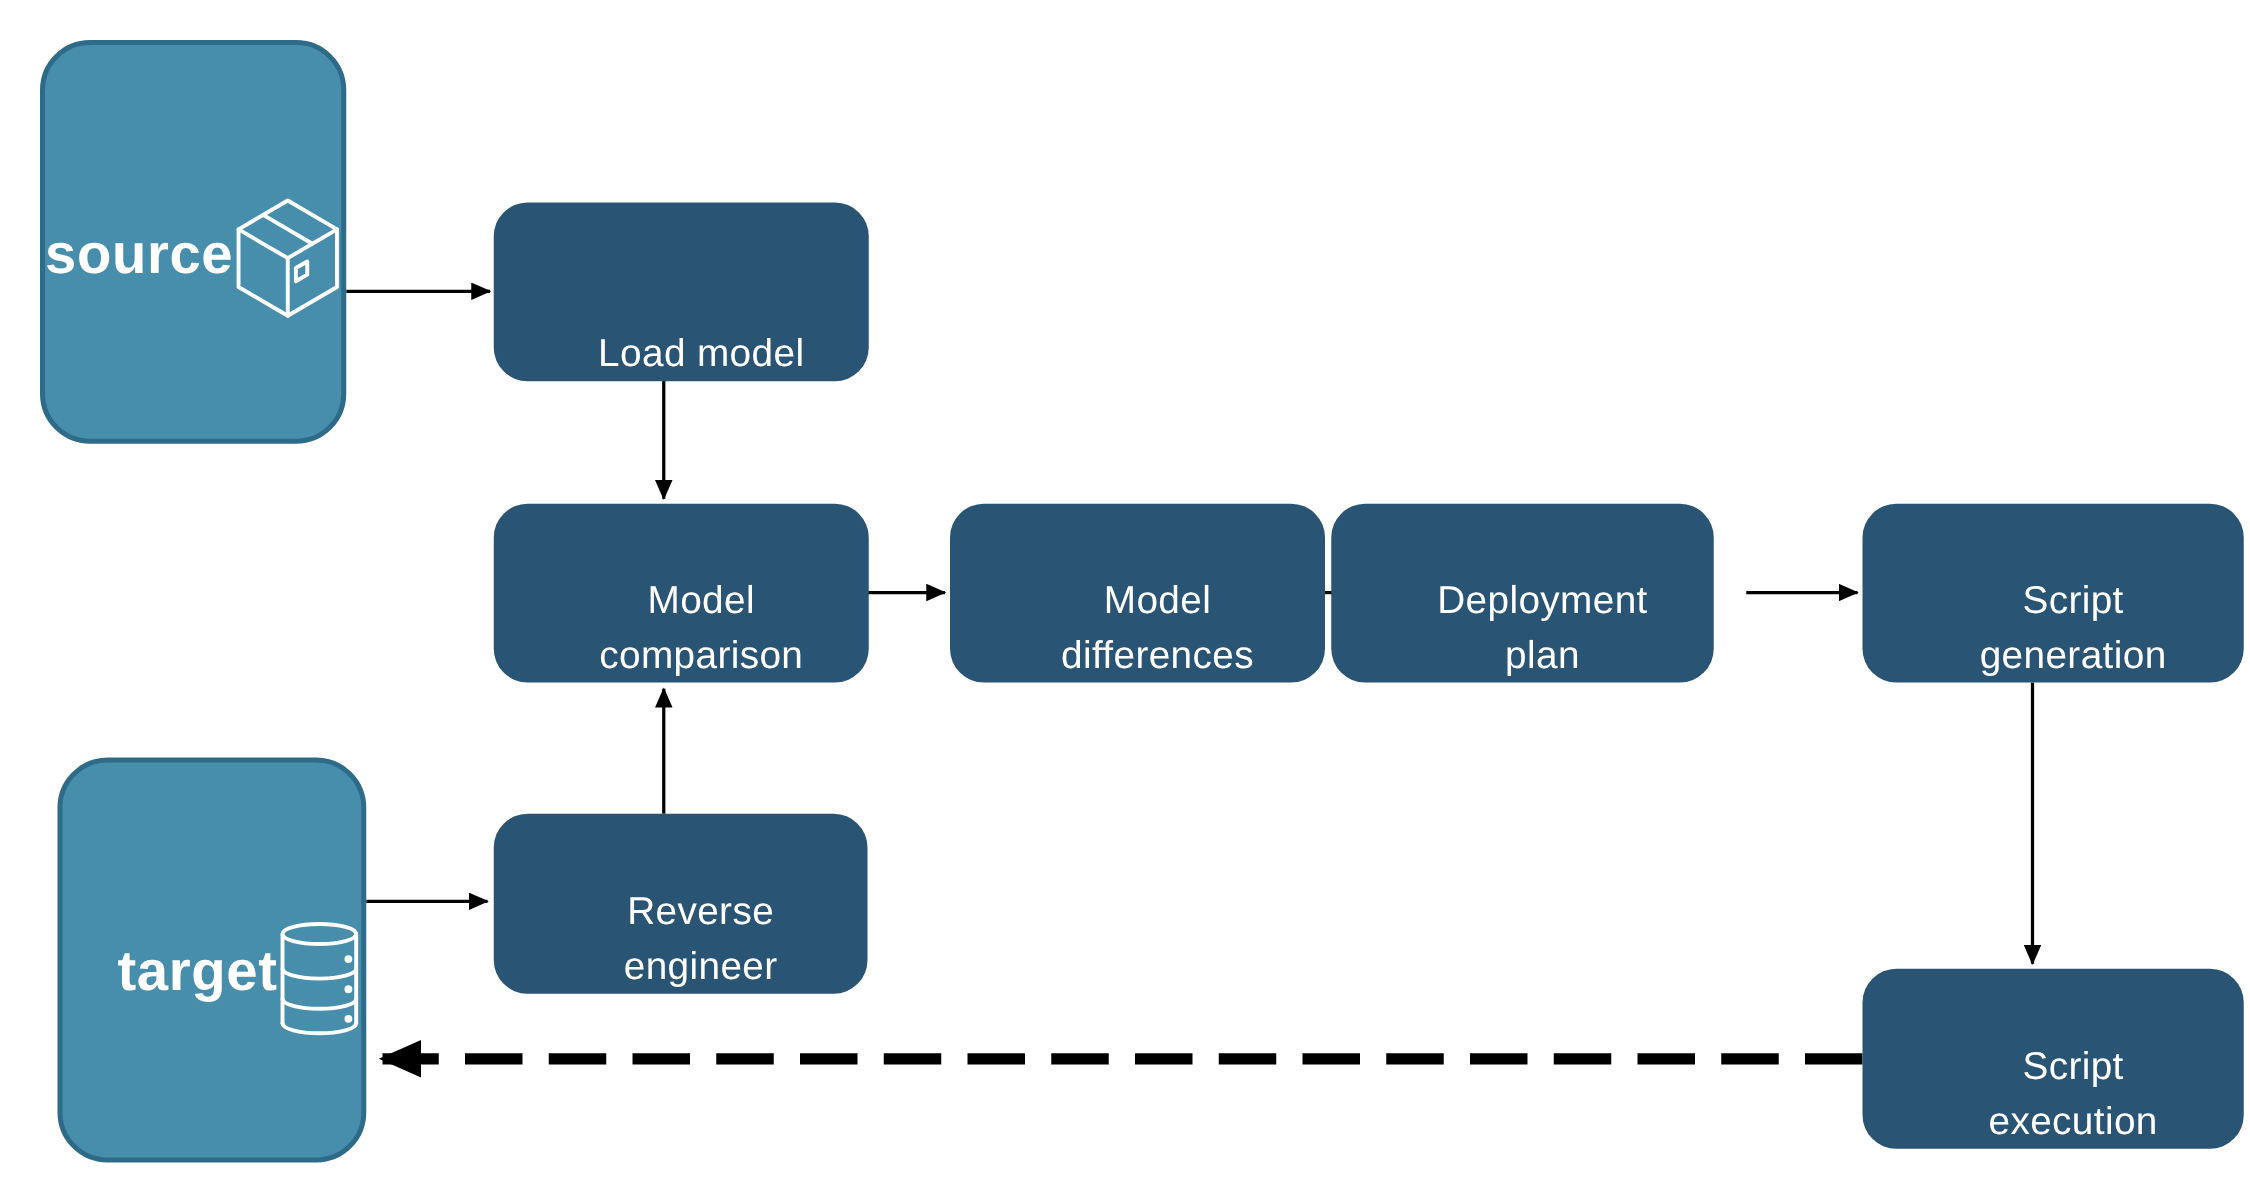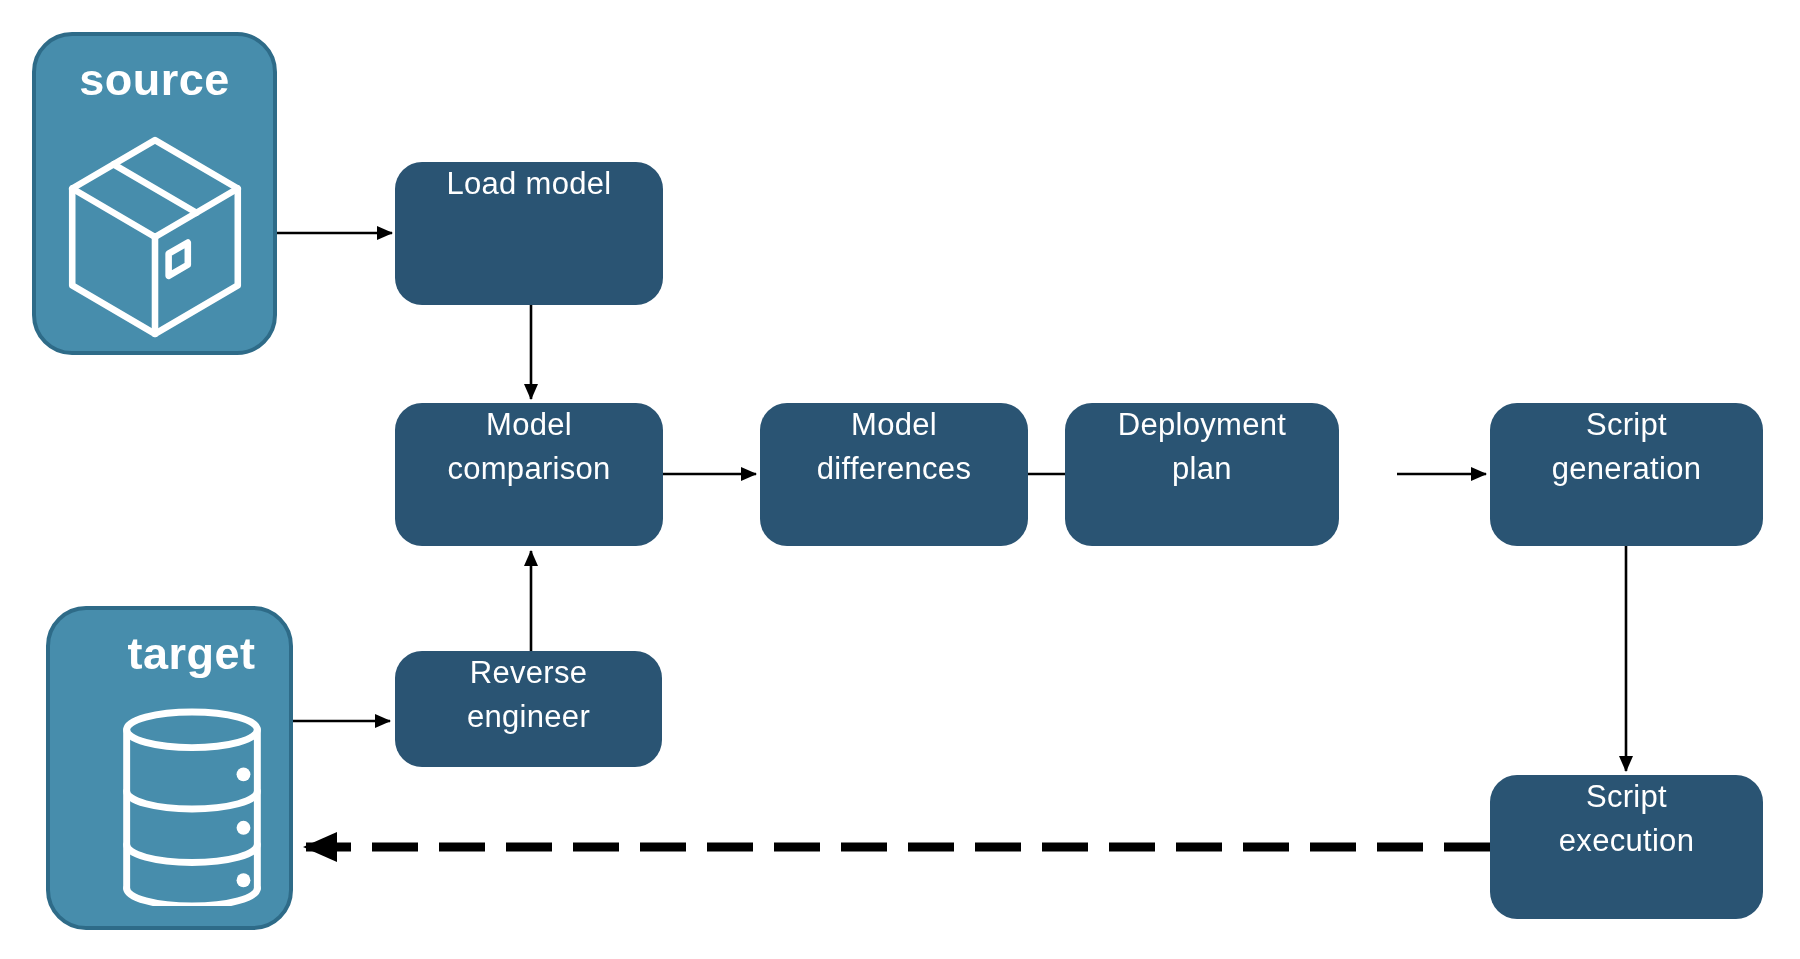--- a/index.html
+++ b/index.html
@@ -20,57 +20,58 @@
   .edge { stroke: var(--arrow, #000); fill: none; }
   .edge.solid  { stroke-width: 2.6px; }
   .edge.dashed { stroke-width: 9px; stroke-dasharray: 46 21; }
 
   .node {
     position: absolute;
     background: var(--node-fill, #2A5473);
     border-radius: 27px;
     color: var(--text, #fff);
     display: flex;
-    align-items: flex-start;
+    align-items: flex-end;
     justify-content: center;
     text-align: center;
     font-size: 31px;
     line-height: 1.42;
     letter-spacing: 0.3px;
+    padding-left: 32px;
   }
   .node-label { white-space: pre-line; }
 
   .endpoint {
     position: absolute;
     background: var(--endpoint-fill, #478DAC);
     border: 4px solid var(--endpoint-border, #2E6B88);
     border-radius: 40px;
     box-sizing: border-box;
     color: var(--text, #fff);
     display: flex;
-    flex-direction: column;
+    flex-direction: row;
     align-items: center;
   }
   .endpoint-label {
     font-size: 45px;
     font-weight: bold;
     letter-spacing: 0.5px;
     margin-top: 18px;
   }
   .endpoint-icon { display: block; }
 
   
   #ep-source  { left: 32px;  top: 32px;  width: 245px; height: 323px; }
   #ep-target  { left: 46px;  top: 606px; width: 247px; height: 324px; padding-left: 44px; }
   #n-load-model        { left: 395px;  top: 162px; width: 268px; height: 143px; }
   #n-model-comparison  { left: 395px;  top: 403px; width: 268px; height: 143px; }
   #n-model-differences { left: 760px;  top: 403px; width: 268px; height: 143px; }
   #n-deployment-plan   { left: 1065px; top: 403px; width: 274px; height: 143px; }
   #n-script-generation { left: 1490px; top: 403px; width: 273px; height: 143px; }
-  #n-reverse-engineer  { left: 395px;  top: 651px; width: 267px; height: 116px; }
+  #n-reverse-engineer  { left: 395px;  top: 651px; width: 267px; height: 144px; }
   #n-script-execution  { left: 1490px; top: 775px; width: 273px; height: 144px; }
 
   #icon-package  { margin-top: 26px; }
   #icon-database { margin-top: 28px; }
 </style>
 </head>
 <body>
 
 <div class="canvas">
 

